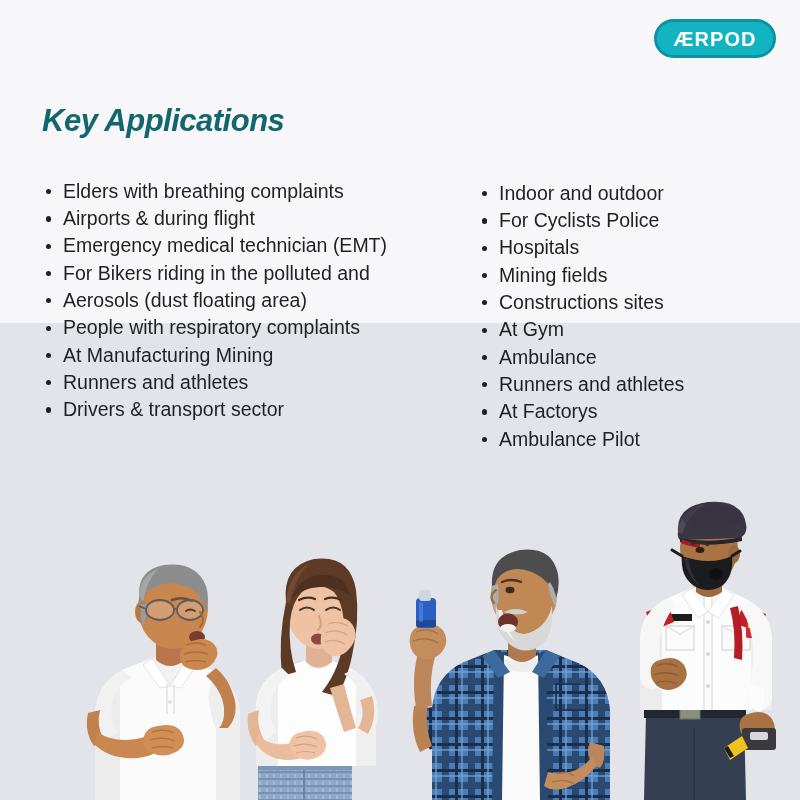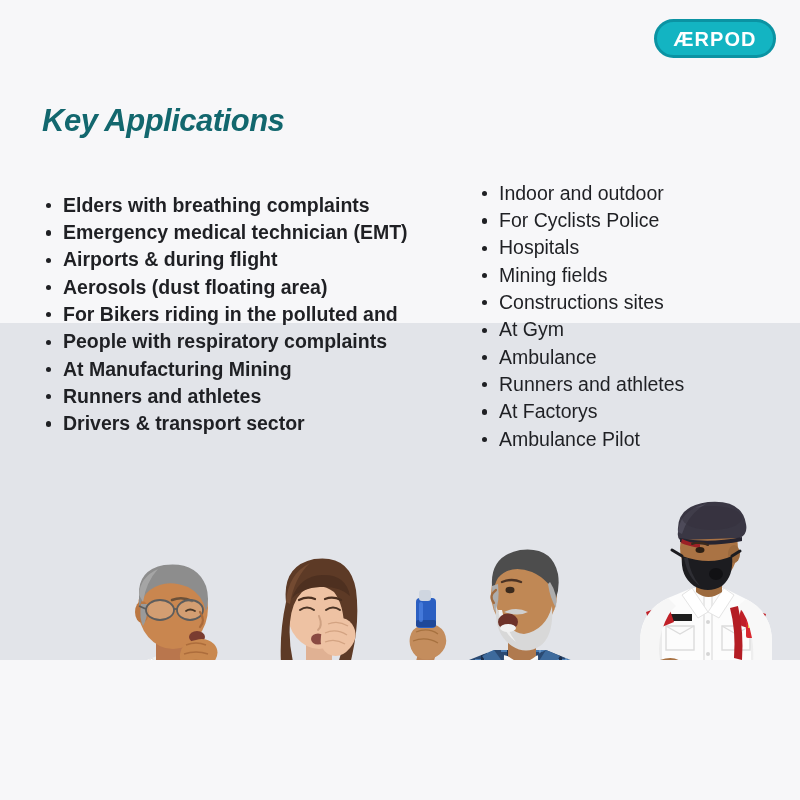--- a/index.html
+++ b/index.html
@@ -9,21 +9,21 @@
   body {
     width: 800px;
     height: 800px;
     overflow: hidden;
     font-family: "Liberation Sans", sans-serif;
     background: #f7f7f9;
   }
   #poster {
     position: relative;
     width: 800px;
-    height: 660px;
+    height: 800px;
     background: #7dd3fc;
     overflow: hidden;
   }
   
   .band-top {
     position: absolute;
     left: 0; top: 0;
     width: 800px; height: 323px;
     background: #f7f7f9;
   }
@@ -73,21 +73,21 @@
     white-space: nowrap;
   }
   
   .col {
     position: absolute;
     z-index: 6;
     list-style: none;
     margin: 0;
     padding: 0;
   }
-  .col-left  { left: 44px;  top: 192px; width: 420px; font-weight: bold; }
+  .col-left  { left: 44px;  top: 178px; width: 420px; }
   .col-right { left: 480px; top: 180px; width: 300px; }
   .col li {
     position: relative;
     padding-left: 19px;
     font-size: 19.5px;
     color: #1f2024;
     line-height: 1;
     height: 27.3px;
     display: flex;
     align-items: center;
@@ -123,24 +123,24 @@
   <div class="logo-wrap">
     <div class="logo-pill">
       <span class="logo-text">ÆRPOD</span>
     </div>
   </div>
 
   <div class="title">Key Applications</div>
 
   <ul class="col col-left">
     <li>Elders with breathing complaints</li>
+    <li>Airports &amp; during flight</li>
     <li>Emergency medical technician (EMT)</li>
-    <li>Airports &amp; during flight</li>
+    <li>For Bikers riding in the polluted and</li>
     <li>Aerosols (dust floating area)</li>
-    <li>For Bikers riding in the polluted and</li>
     <li>People with respiratory complaints</li>
     <li>At Manufacturing Mining</li>
     <li>Runners and athletes</li>
     <li>Drivers &amp; transport sector</li>
   </ul>
 
   <ul class="col col-right">
     <li>Indoor and outdoor</li>
     <li>For Cyclists Police</li>
     <li>Hospitals</li>

